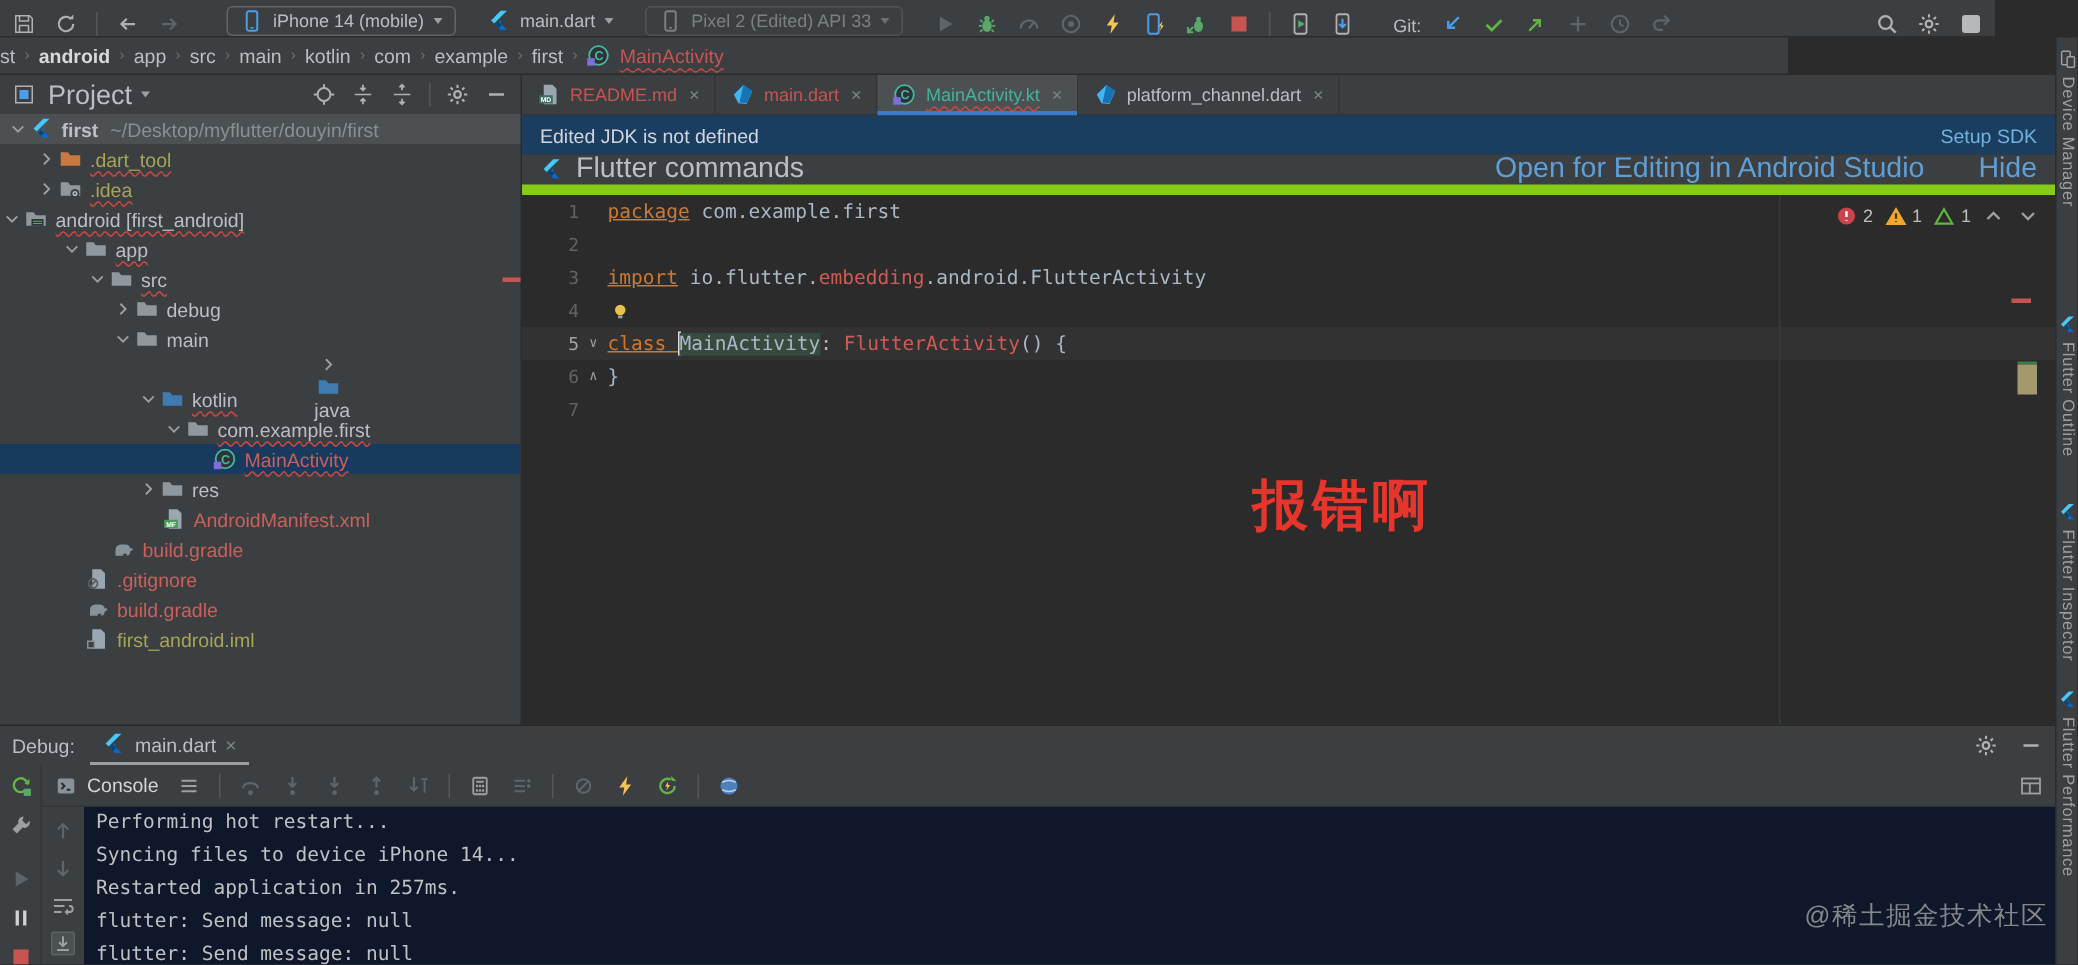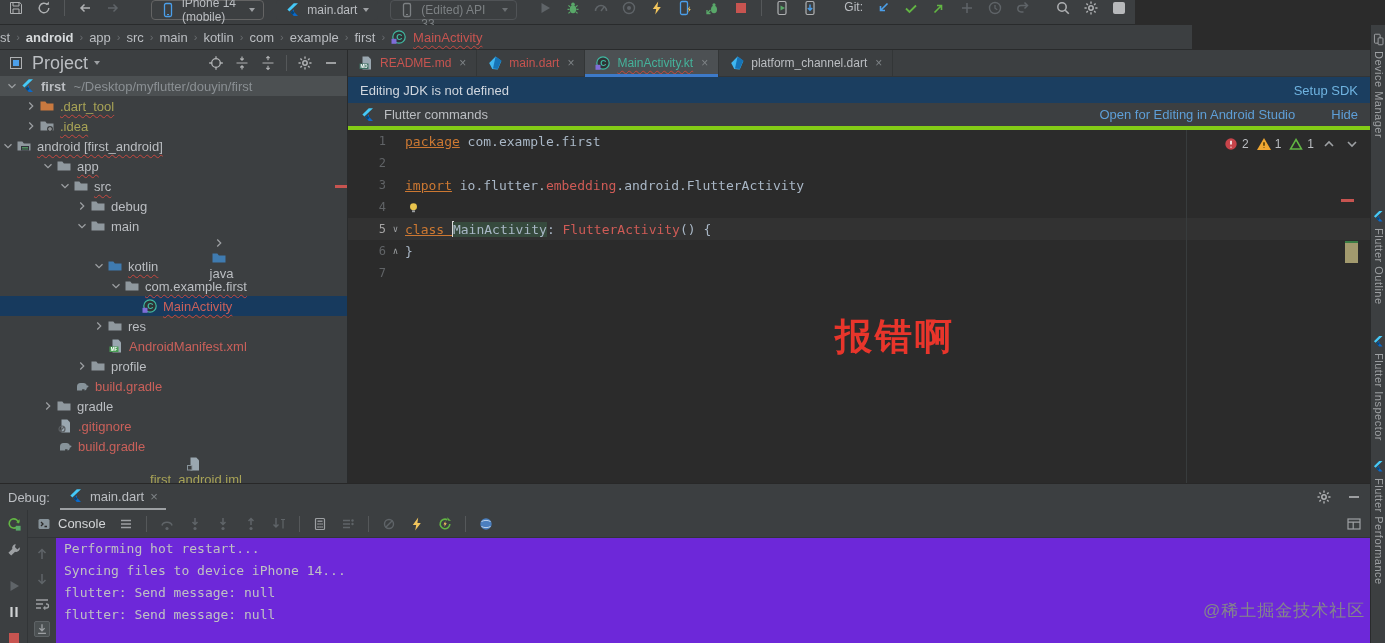--- a/index.html
+++ b/index.html
@@ -4,22 +4,22 @@
 <style>
   * { margin:0; padding:0; box-sizing:border-box; }
   html,body { width:1385px; height:643px; overflow:hidden; background:#2b2b2b;
     font-family:"Liberation Sans",sans-serif; }
   .app { position:relative; width:1385px; height:643px; color:#bbbec2; font-size:13px; }
   .ic { display:inline-flex; width:16px; height:16px; align-items:center; justify-content:center; flex:none; }
   .ic svg { display:block; }
   .sep-v { width:1px; height:16px; background:#55585a; flex:none; }
 
   
-  .toolbar { position:absolute; left:0; top:0; width:1135px; height:25px; background:#3c3f41;
-    border-bottom:1px solid #292b2c; display:flex; align-items:flex-start; padding:0 8px; gap:12px; }
+  .toolbar { position:absolute; left:0; top:0; width:1330px; height:25px; background:#3c3f41;
+    border-bottom:1px solid #292b2c; display:flex; align-items:flex-end; padding:0 8px; gap:12px; }
   .combo { display:flex; align-items:center; gap:6px; height:20px; border:1px solid #646464;
     border-radius:4px; padding:0 8px; font-size:12px; color:#bbbec2; background:#3c3f41; }
   .combo.disabled { border-color:#505356; color:#7c8083; }
   .chev-dn { width:0; height:0; border-left:3.5px solid transparent; border-right:3.5px solid transparent;
     border-top:4px solid #9da0a3; }
   .combo.disabled .chev-dn { border-top-color:#6b6f72; }
   .tb-label { font-size:12px; color:#bbbec2; }
   .spacer { flex:1; }
 
   
@@ -56,22 +56,22 @@
   .tab { display:flex; align-items:center; gap:6px; padding:0 10px; font-size:12px; color:#bbbec2;
     border-right:1px solid #333637; position:relative; }
   .tab.active { background:#4c5053; }
   .tab.active::after { content:""; position:absolute; left:0; right:0; bottom:-1px; height:3px; background:#3d7ac9; }
   .tab .close { color:#7f8487; font-size:12px; margin-left:2px; }
   .t-red { color:#c75450; } .t-teal { color:#45b39b; } .t-plain { color:#bbbec2; }
 
   .banner-jdk { position:absolute; left:0; top:27px; right:0; height:26px; background:#1b3e60;
     display:flex; align-items:center; padding:0 12px; font-size:13px; color:#d0d6de; }
   .banner-flutter { position:absolute; left:0; top:53px; right:0; height:27px; background:#3c3f41;
-    border-bottom:4px solid #84cc16; display:flex; align-items:center; gap:8px; padding:0 12px;
-    font-size:13px; color:#bbbec2; }
+    border-bottom:7px solid #84cc16; display:flex; align-items:center; gap:8px; padding:0 12px;
+    font-size:19px; color:#bbbec2; }
   .lnk { color:#5e9fd8; margin-left:28px; }
   .banner-jdk .lnk { margin-left:auto; color:#6fb3e0; }
 
   .code-surface { position:absolute; left:0; top:80px; right:0; bottom:0; overflow:hidden;
     font-family:"DejaVu Sans Mono",monospace; font-size:13px; }
   .cline { display:flex; align-items:center; height:22px; position:relative; }
   .cline.cur { background:#323232; }
   .ln { width:38px; text-align:right; color:#606366; font-size:12px; flex:none; }
   .cline.cur .ln { color:#a4a3a3; }
   .fold { width:19px; text-align:center; color:#9da0a3; font-size:9px; flex:none; }
@@ -107,21 +107,21 @@
   .dbg-hdr-icons { margin-left:auto; display:flex; align-items:center; gap:14px; }
   .dbg-toolbar { position:absolute; left:28px; top:26px; right:0; height:28px; display:flex;
     align-items:center; gap:12px; padding:0 8px; border-bottom:1px solid #323537; }
   .console-tab { display:flex; align-items:center; gap:6px; font-size:13px; color:#d3d5d7; }
   .dbg-left-strip { position:absolute; left:0; top:26px; width:28px; bottom:0;
     border-right:1px solid #323537; display:flex; flex-direction:column; align-items:center;
     padding-top:6px; gap:10px; }
   .dbg-gutter { position:absolute; left:28px; top:54px; width:28px; bottom:0; display:flex;
     flex-direction:column; align-items:center; padding-top:8px; gap:9px; }
   .scrollend-sel { background:#4b5052; border:1px solid #5e6366; border-radius:2px; }
-  .console { position:absolute; left:56px; top:54px; right:0; bottom:0; background:#6d28d9;
+  .console { position:absolute; left:56px; top:54px; right:0; bottom:0; background:#0f172a;
     font-family:"DejaVu Sans Mono",monospace; font-size:13px; color:#bfc1c3; padding-left:8px; }
   .console div { height:22px; line-height:22px; white-space:pre; }
   .strip-sep { width:18px; height:1px; background:#55585a; }
 
   .watermark { position:absolute; left:1203px; top:599px; font-size:17px; color:#85878a;
     letter-spacing:1px; z-index:5; }
 </style>
 </head>
 <body>
 
@@ -548,54 +548,28 @@
           <span class="spc"></span>
           <span class="ic">
             <svg width="16" height="16" viewBox="0 0 16 16">
               <path d="M4.5 1.5h5.8L13 4.2V14.5H4.5z" fill="#9aa7b0"></path>
               <rect x="1.5" y="8.5" width="9" height="5.5" fill="#499c54"></rect>
               <text x="6" y="13" font-size="4.5" fill="#fff" text-anchor="middle" font-weight="bold" font-family="sans-serif">MF</text>
             </svg>
           </span>
           <span class="lbl c-red">AndroidManifest.xml</span>
         </div>
-        <div class="trow" style="padding-left: 74px;">
-          <span class="chv">
-            <svg width="14" height="14" viewBox="0 0 16 16">
-              <path d="m6 4 4 4-4 4" stroke="#9da0a3" fill="none" stroke-width="1.4"></path>
-            </svg>
-          </span>
-          <span class="ic">
-            <svg width="16" height="16" viewBox="0 0 16 16">
-              <path d="M1.5 3.5h4.8l1.6 2h6.6v7H1.5z" fill="#8f989e"></path>
-            </svg>
-          </span>
-          <span class="lbl c-white">profile</span>
-        </div>
         <div class="trow" style="padding-left: 57px;">
           <span class="spc"></span>
           <span class="ic">
             <svg width="16" height="16" viewBox="0 0 16 16">
               <path d="M3 12.5V8.5A3.5 3.5 0 0 1 6.5 5h3a3.5 3.5 0 0 1 3.4 2.7c.9-.4 1.6-.2 1.6.5 0 .8-1 1.3-1.6 1.3-.1 1.7-1 3-2.4 3v-1.3H8.1v1.3H6z" fill="#87939a"></path>
             </svg>
           </span>
           <span class="lbl c-red">build.gradle</span>
-        </div>
-        <div class="trow" style="padding-left: 40px;">
-          <span class="chv">
-            <svg width="14" height="14" viewBox="0 0 16 16">
-              <path d="m6 4 4 4-4 4" stroke="#9da0a3" fill="none" stroke-width="1.4"></path>
-            </svg>
-          </span>
-          <span class="ic">
-            <svg width="16" height="16" viewBox="0 0 16 16">
-              <path d="M1.5 3.5h4.8l1.6 2h6.6v7H1.5z" fill="#8f989e"></path>
-            </svg>
-          </span>
-          <span class="lbl c-white">gradle</span>
         </div>
         <div class="trow" style="padding-left: 40px;">
           <span class="spc"></span>
           <span class="ic">
             <svg width="16" height="16" viewBox="0 0 16 16">
               <path d="M4.5 1.5h5.8L13 4.2V14.5H4.5z" fill="#9aa7b0"></path>
               <circle cx="5" cy="11" r="3" fill="none" stroke="#5a5e61" stroke-width="1.2"></circle>
               <path d="m3 13 4-4" stroke="#5a5e61" stroke-width="1.2"></path>
             </svg>
           </span>
@@ -603,21 +577,21 @@
         </div>
         <div class="trow" style="padding-left: 40px;">
           <span class="spc"></span>
           <span class="ic">
             <svg width="16" height="16" viewBox="0 0 16 16">
               <path d="M3 12.5V8.5A3.5 3.5 0 0 1 6.5 5h3a3.5 3.5 0 0 1 3.4 2.7c.9-.4 1.6-.2 1.6.5 0 .8-1 1.3-1.6 1.3-.1 1.7-1 3-2.4 3v-1.3H8.1v1.3H6z" fill="#87939a"></path>
             </svg>
           </span>
           <span class="lbl c-red">build.gradle</span>
         </div>
-        <div class="trow" style="padding-left: 40px; flex-direction: column;">
+        <div class="trow" style="padding-left: 40px;">
           <span class="spc"></span>
           <span class="ic">
             <svg width="16" height="16" viewBox="0 0 16 16">
               <path d="M4.5 1.5h5.8L13 4.2V14.5H4.5z" fill="#9aa7b0"></path>
               <rect x="1.5" y="9.5" width="4.5" height="4.5" fill="#3c3f41" stroke="#87939a"></rect>
             </svg>
           </span>
           <span class="lbl c-olive">first_android.iml</span>
         </div>
       </div>
@@ -664,21 +638,21 @@
               <path d="M8.6 1.6 2.2 8l3.1 5.9 5.4.5 3.7-8.5z" fill="#3fb6f0"></path>
               <path d="M8.6 1.6 6 13.4l4.7.5 3.7-8.5z" fill="#1673b6"></path>
             </svg>
           </span>
 <span class="t-plain">platform_channel.dart</span>
 <span class="close">×</span>
         </div>
       </div>
 
     <div class="banner-jdk">
-      <span>Editing JDK is not defined</span>
+      <span>Edited JDK is not defined</span>
       <span class="lnk">Setup SDK</span>
     </div>
     <div class="banner-flutter">
       <span class="ic">
           <svg width="16" height="16" viewBox="0 0 16 16">
             <path d="M8.8 1.2 2.4 7.6l2 2L13 1.2z" fill="#45c9f8"></path>
             <path d="m8.9 7.2-3.4 3.4 3.3 3.4H13L8.9 9.7z" fill="#0a69c9"></path>
             <path d="m5.5 10.6 2-2 2 2.1-2 2z" fill="#05457a"></path>
           </svg>
         </span>
@@ -990,19 +964,20 @@
       <span class="ic scrollend-sel">
           <svg width="16" height="16" viewBox="0 0 16 16">
             <path d="M3.5 13h9" stroke="#9da0a3" stroke-width="1.5"></path>
             <path d="M8 2.5v7M5 7 8 10l3-3" stroke="#9da0a3" fill="none" stroke-width="1.5"></path>
           </svg>
         </span>
     </div>
     <div class="console" id="console">
         <div>Performing hot restart...</div>
         <div>Syncing files to device iPhone 14...</div>
+        <div>Restarted application in 257ms.</div>
         <div>flutter: Send message: null</div>
         <div>flutter: Send message: null</div>
       </div>
   </div>
 
   <div class="watermark">@稀土掘金技术社区</div>
 </div>
 
 </body></html>

